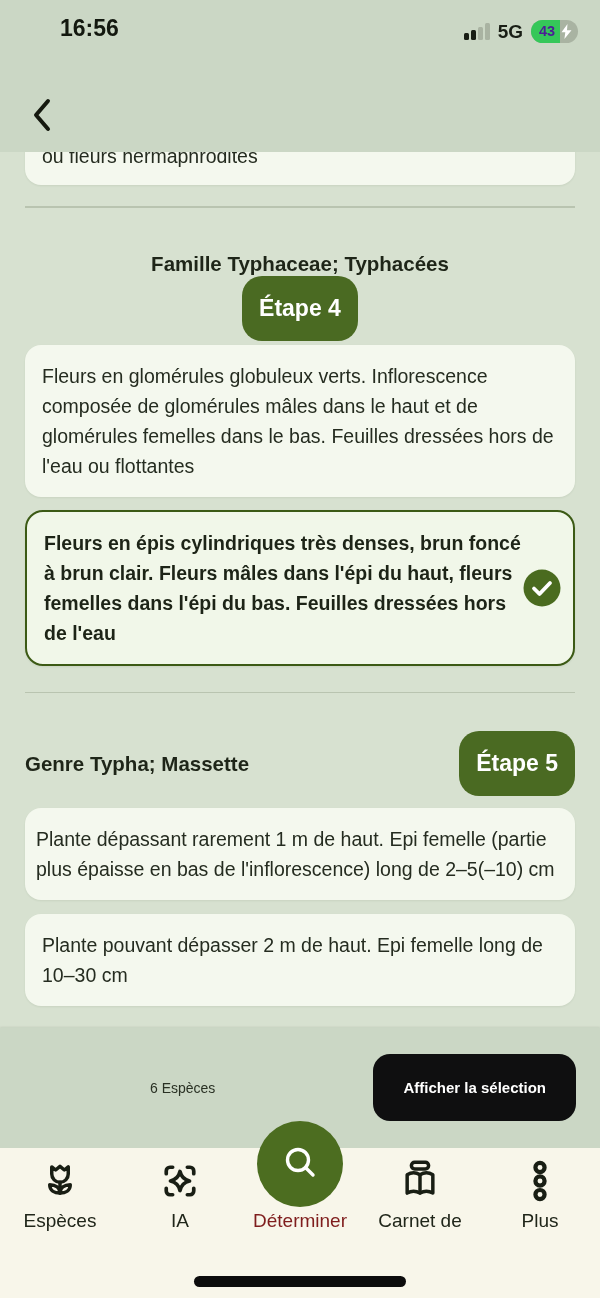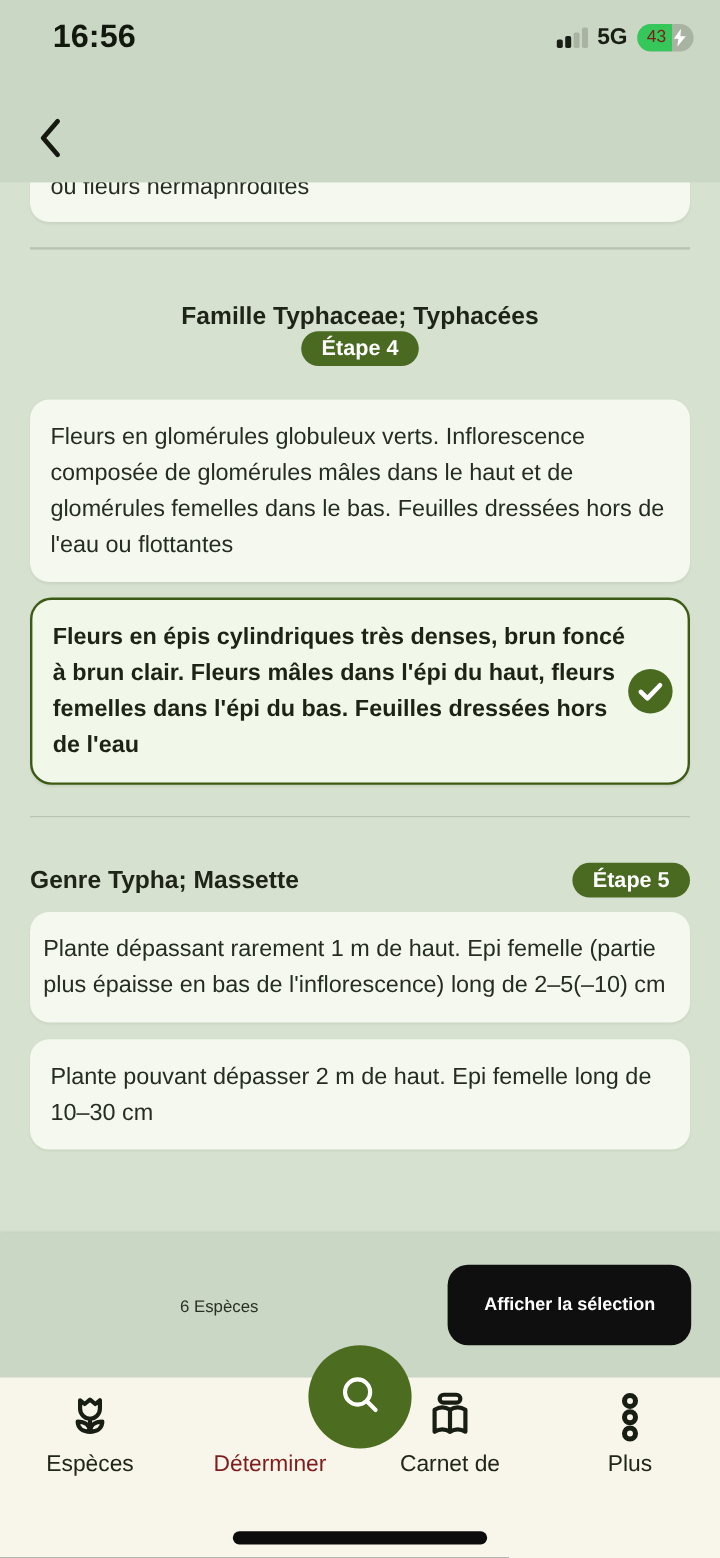--- a/index.html
+++ b/index.html
@@ -28,47 +28,47 @@
   .divider.d1 { margin-top:21px; }
   .divider.d2 { margin-top:26px; }
   .section-row {
     display:flex; align-items:center; justify-content:space-between;
     margin:0 25px;
   }
   .section-row.s1 { margin-top:44px;flex-direction:column; }
   .section-row.s2 { margin-top:38px; }
   .section-title { font-size:20.5px; font-weight:bold; color:#1e2518; }
   .badge {
-    background:#4a6a22; color:#fff; font-size:18px; font-weight:bold;
-    padding:4px 17px; border-radius:20px; white-space:nowrap;
-  }
-  .opt1 { margin-top:28px; }
+    background:#4a6a22; color:#fff; font-size:23px; font-weight:bold;
+    padding:19px 17px; border-radius:20px; white-space:nowrap;
+  }
+  .opt1 { margin-top:4px; }
   .opt2 { margin-top:13px; }
   .opt3 { margin-top:12px;padding-left:11px; }
   .opt4 { margin-top:14px; }
   .check-wrap {
     position:absolute; right:12px; top:50%; transform:translateY(-50%);
     width:38px; height:38px;
   }
   
   .header {
     position:absolute; top:0; left:0; right:0; height:152px;
     background:#cbd7c5; z-index:5;
   }
-  .time { position:absolute; left:44px; top:15px; font-size:27px; font-weight:bold; color:#13180f; }
+  .time { position:absolute; left:60px; top:15px; font-size:23px; font-weight:bold; color:#13180f; }
   .status-right { position:absolute; right:22px; top:20px; display:flex; align-items:center; gap:8px; }
   .sigbars { display:flex; align-items:flex-end; gap:2.5px; height:17px; }
   .sigbars i { display:block; width:4.5px; border-radius:1.5px; background:#a9b3a2; }
   .sigbars i.on { background:#191e15; }
   .net { font-size:19px; font-weight:600; color:#191e15; }
   .battery { position:relative; width:47px; height:23px; border-radius:11.5px; background:#a9b3a2; overflow:hidden; }
   .battery .fill { position:absolute; left:0; top:0; bottom:0; width:29px; background:#35c759; }
   .battery .pct {
     position:absolute; left:3px; top:0; width:26px; height:23px; line-height:23px;
-    text-align:center; font-size:14.5px; font-weight:normal; color:#7f1d1d;
+    text-align:center; font-size:14.5px; font-weight:bold; color:#4c1d95;
   }
   .battery .bolt { position:absolute; left:30px; top:4px; }
   .back-btn { position:absolute; left:28px; top:96px; width:30px; height:38px; cursor:pointer; }
   .page-title {
     position:absolute; left:0; right:0; top:100px; text-align:center;
     font-size:21.5px; font-weight:bold; color:#15190f;
   }
   
   .action-bar {
     position:absolute; left:0; right:0; bottom:150px; height:120px;
@@ -199,20 +199,32 @@
         <span class="icon-box">
           <svg width="44" height="44" viewBox="0 0 24 24" fill="none" stroke="#191e14" stroke-width="1.9" stroke-linejoin="round" stroke-linecap="round">
             <path d="M7.5 4.3 L9.6 6 L12 4 L14.4 6 L16.5 4.3 V8.2 A4.5 4.5 0 0 1 7.5 8.2 Z"></path>
             <path d="M12 12.7 V18.6"></path>
             <path d="M12 18.6 C12 15.6 9.6 14 6.4 14 C6.4 17.2 9 18.6 12 18.6 Z"></path>
             <path d="M12 18.6 C12 15.6 14.4 14 17.6 14 C17.6 17.2 15 18.6 12 18.6 Z"></path>
           </svg>
         </span>
         <span class="tab-label">Espèces</span>
       </div>
+      <div class="tab">
+        <span class="icon-box">
+          <svg width="44" height="44" viewBox="0 0 24 24" fill="none" stroke="#191e14" stroke-width="2" stroke-linejoin="round" stroke-linecap="round">
+            <path d="M4.5 8 V6.5 A2 2 0 0 1 6.5 4.5 H8"></path>
+            <path d="M16 4.5 H17.5 A2 2 0 0 1 19.5 6.5 V8"></path>
+            <path d="M19.5 16 V17.5 A2 2 0 0 1 17.5 19.5 H16"></path>
+            <path d="M8 19.5 H6.5 A2 2 0 0 1 4.5 17.5 V16"></path>
+            <path d="M12 6.8 C12.6 9.5 14.5 11.4 17.2 12 C14.5 12.6 12.6 14.5 12 17.2 C11.4 14.5 9.5 12.6 6.8 12 C9.5 11.4 11.4 9.5 12 6.8 Z"></path>
+          </svg>
+        </span>
+        <span class="tab-label">IA</span>
+      </div>
       <div class="tab active">
         <span class="icon-box"></span>
         <span class="tab-label">Déterminer</span>
       </div>
       <div class="tab">
         <span class="icon-box">
           <svg width="44" height="44" viewBox="0 0 24 24" fill="none" stroke="#191e14" stroke-width="1.9" stroke-linejoin="round" stroke-linecap="round">
             <rect x="7.3" y="1.8" width="9.4" height="3.6" rx="1.8"></rect>
             <path d="M5 8.6 C7.5 7.1 9.5 7.1 12 8.6 C14.5 7.1 16.5 7.1 19 8.6 V18.6 C16.5 17.1 14.5 17.1 12 18.6 C9.5 17.1 7.5 17.1 5 18.6 Z"></path>
             <path d="M12 8.6 V18.6"></path>

